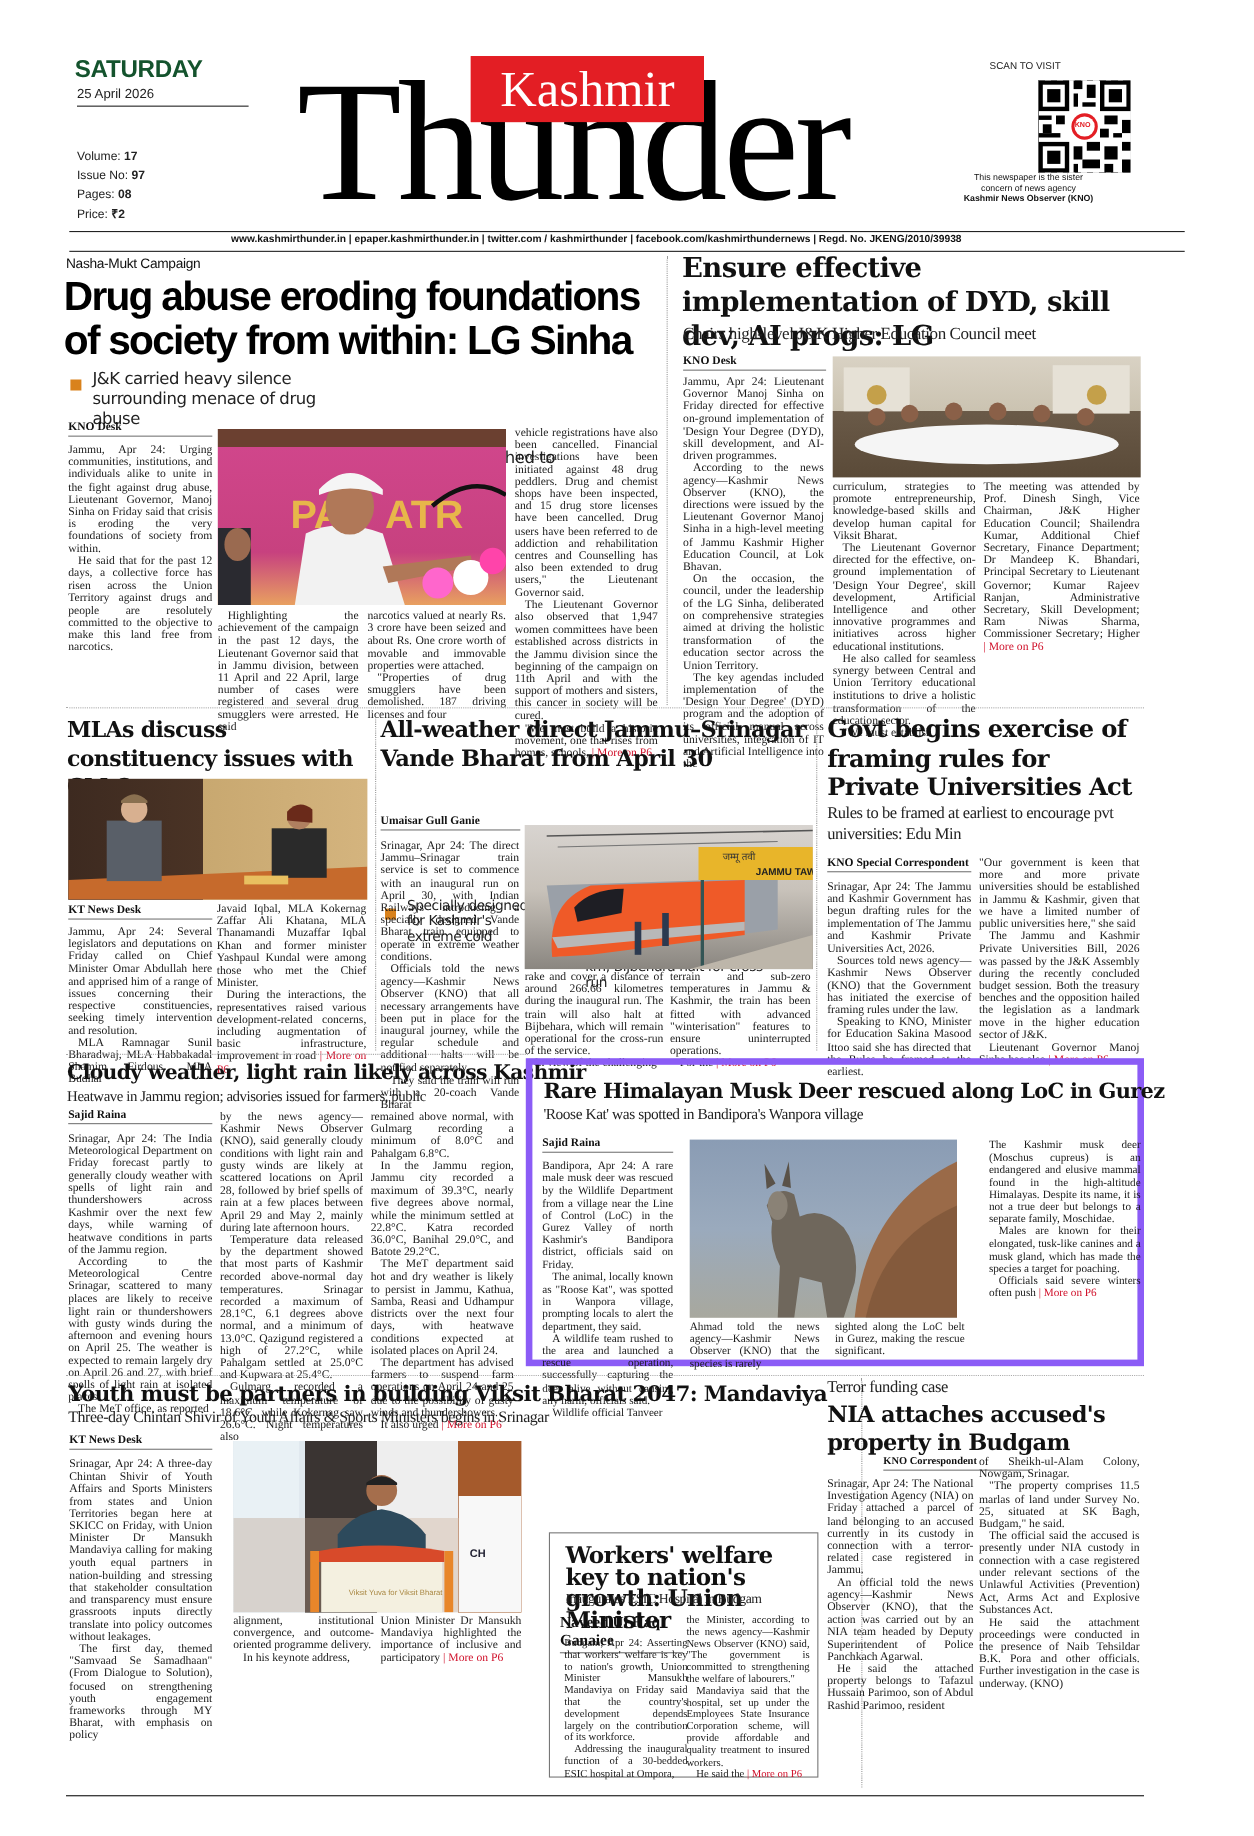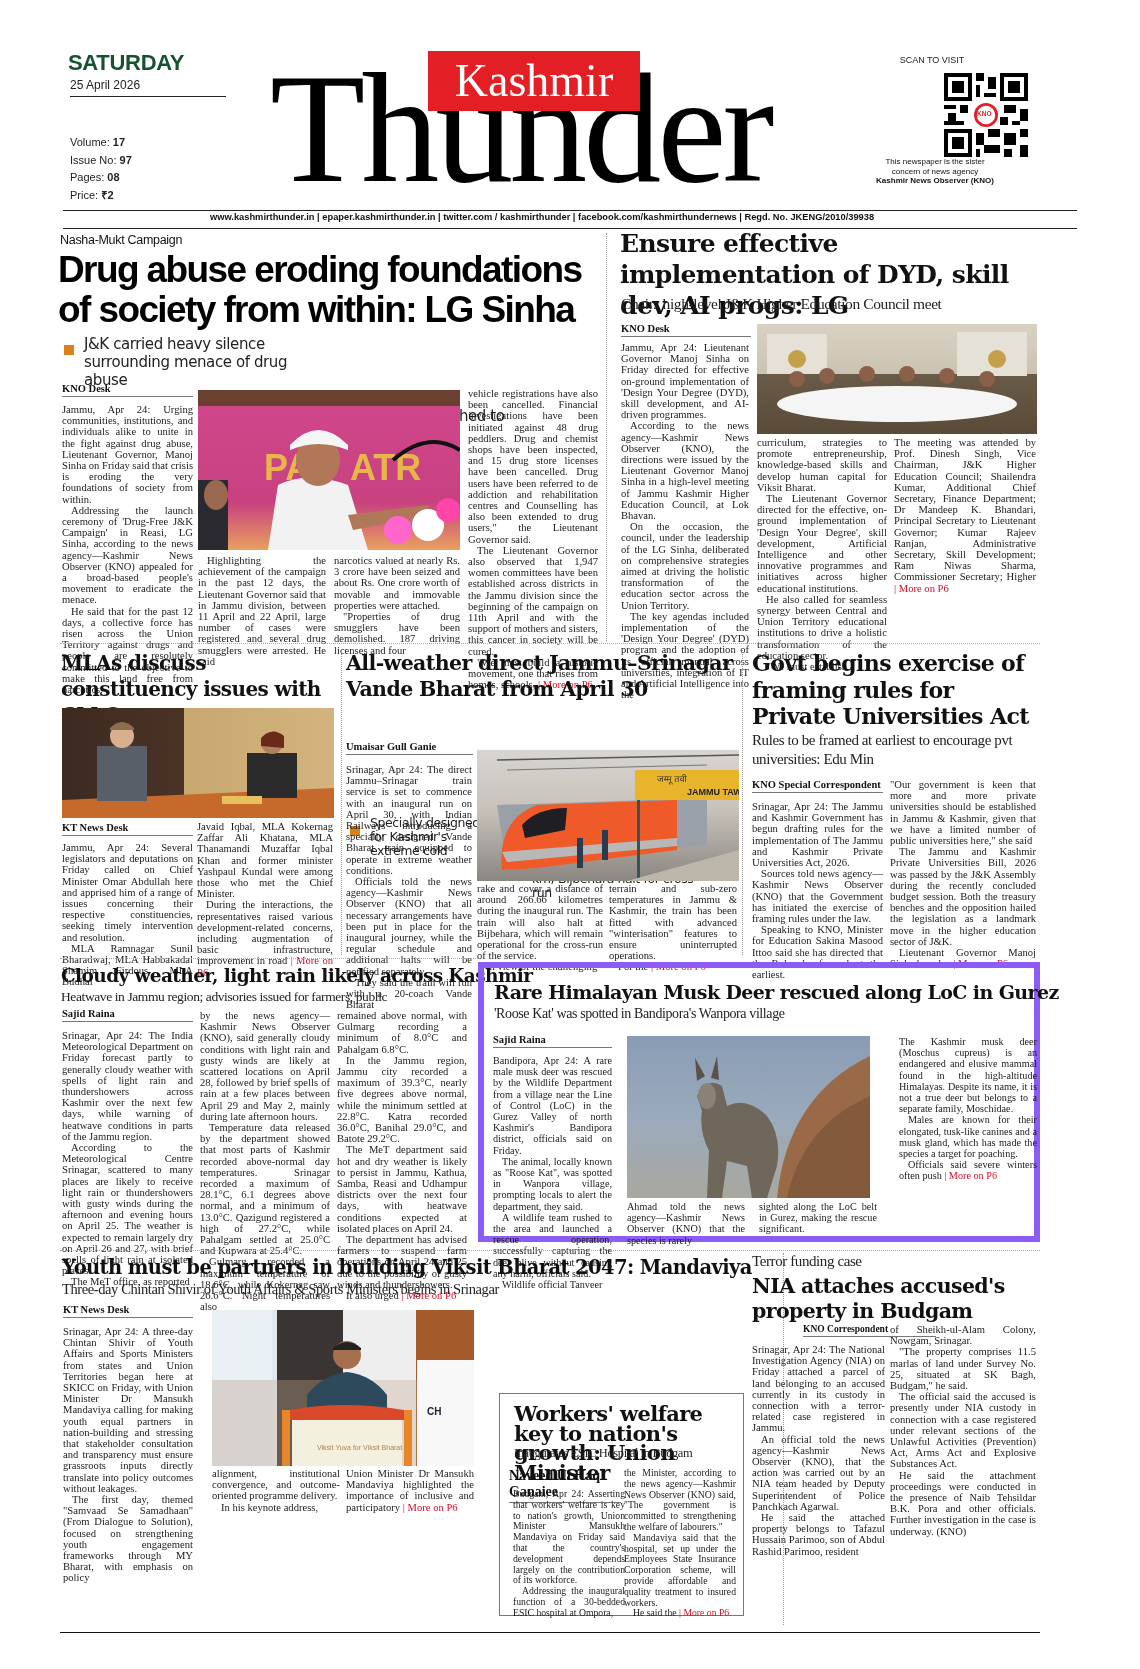--- a/index.html
+++ b/index.html
@@ -106,21 +106,20 @@
       <path d="M92 55 Q120 25 150 55 L150 60 Q120 48 92 60 Z" fill="#f5f5f5"></path>
       <path d="M150 125 L230 115 L232 125 L155 140 Z" fill="#b07858"></path>
       <circle cx="200" cy="140" r="14" fill="#f6c"></circle>
         <circle cx="230" cy="135" r="16" fill="#fff"></circle>
         <circle cx="250" cy="120" r="12" fill="#f4a"></circle>
       <path d="M195 70 Q230 40 262 60" stroke="#111" stroke-width="4" fill="none"></path>
     </svg>
   </div>
   <div class="abs body-text" style="left:62px;top:404px;width:131px">
     <p>Jammu, Apr 24: Urging communities, institutions, and individuals alike to unite in the fight against drug abuse, Lieutenant Governor, Manoj Sinha on Friday said that crisis is eroding the very foundations of society from within.</p>
-      <p>Addressing the launch ceremony of 'Drug-Free J&amp;K Campaign' in Reasi, LG Sinha, according to the news agency—Kashmir News Observer (KNO) appealed for a broad-based people's movement to eradicate the menace.</p>
       <p>He said that for the past 12 days, a collective force has risen across the Union Territory against drugs and people are resolutely committed to the objective to make this land free from narcotics.</p>
   </div>
   <div class="abs body-text" style="left:198px;top:555px;width:128px">
     <p style="text-indent:9px">Highlighting the achievement of the campaign in the past 12 days, the Lieutenant Governor said that in Jammu division, between 11 April and 22 April, large number of cases were registered and several drug smugglers were arrested. He said</p>
   </div>
   <div class="abs body-text" style="left:334px;top:555px;width:126px">
     <p>narcotics valued at nearly Rs. 3 crore have been seized and about Rs. One crore worth of movable and immovable properties were attached.</p>
       <p>"Properties of drug smugglers have been demolished. 187 driving licenses and four</p>
   </div>
   <div class="abs body-text" style="left:468px;top:388px;width:130px">

